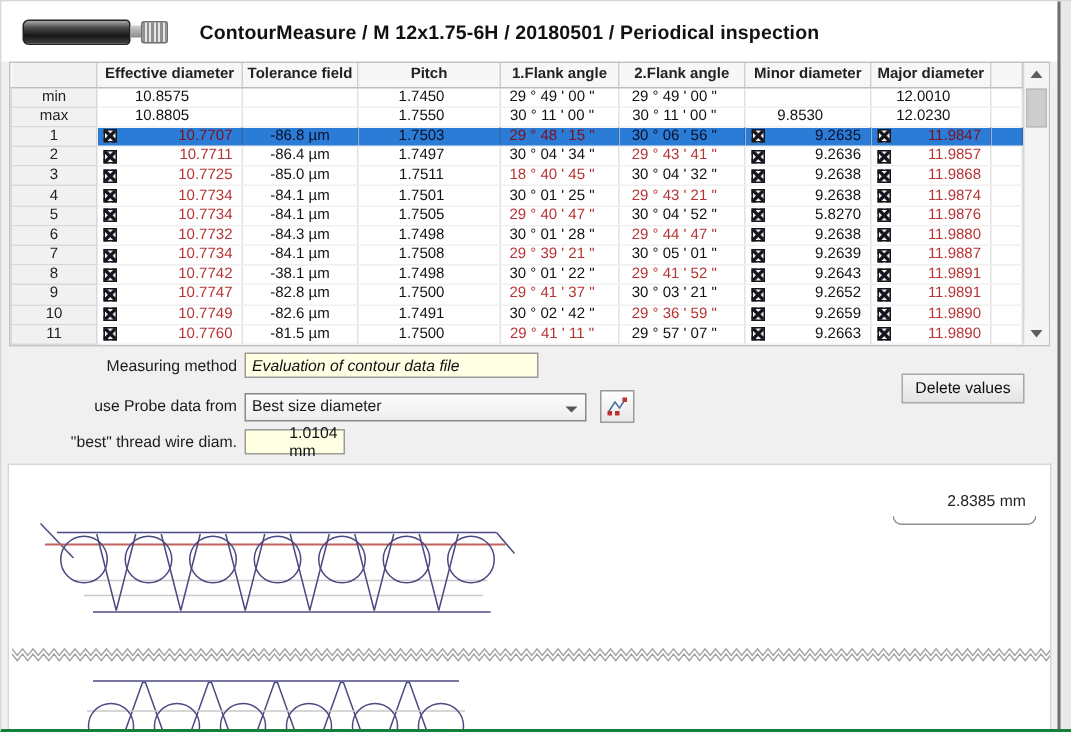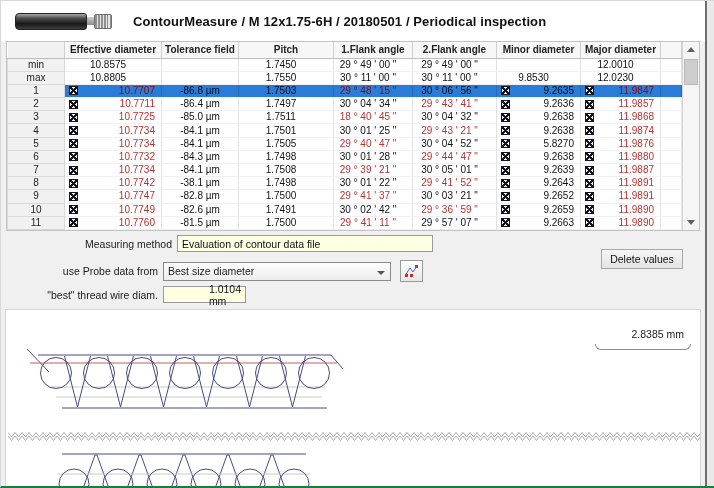--- a/index.html
+++ b/index.html
@@ -57,22 +57,22 @@
             border-top:5px solid #5f5f5f; }
   .sb-thumb { position:absolute; top:17px; left:1px; width:14px; height:26px;
               background:#cdcdcd; border:1px solid #bababa; }
 
   
   .controls { position:relative; height:78px; flex:0 0 auto; font-size:10.5px; color:#1c1c1c; }
   .ctl-row { position:absolute; left:0; display:flex; align-items:center; }
   .ctl-label { width:157px; text-align:right; margin-right:5px; }
   .yellow-input { background:var(--input-yellow); border:1px solid #9a9a9a; height:17px;
                   font-size:10.5px; padding:0 4px; color:#111; display:flex; align-items:center; }
-  .mm-input { width:256px; }
-  .wire-input { width:83px; justify-content:flex-end;padding-left:47px; }
+  .mm-input { width:196px;font-style:italic; }
+  .wire-input { width:67px; justify-content:flex-end;padding-left:47px; }
   .combo { width:228px; height:19px; border:1px solid #8a8a8a; background:linear-gradient(180deg,#fdfdfd,#ededed);
            display:flex; align-items:center; padding-left:4px; position:relative; }
   .combo-arrow { position:absolute; right:5px; top:8px; width:0; height:0;
                  border-left:4px solid transparent; border-right:4px solid transparent;
                  border-top:4px solid #555; }
   .icon-btn { width:23px; height:22px; margin-left:9px; border:1px solid #9a9a9a;
               background:linear-gradient(180deg,#fefefe,#e7e7e7); display:flex; align-items:center;
               justify-content:center; }
   .btn { position:absolute; top:18px; right:22px; width:82px; height:20px; border:1px solid #a7a7a7;
          background:linear-gradient(180deg,#f6f6f6,#e4e4e4); font-size:10.5px; color:#111;
@@ -450,21 +450,21 @@
             <div class="tri-up"></div>
           </div>
         <div class="sb-thumb"></div>
         <div class="sb-btn sb-down">
             <div class="tri-down"></div>
           </div>
       </div>
     </div>
 
     <div class="controls">
-      <div class="ctl-row" style="top:4px;margin-left:14px;">
+      <div class="ctl-row" style="top:4px;">
         <div class="ctl-label">Measuring method</div>
         <div class="yellow-input mm-input">
           <span>Evaluation of contour data file</span>
         </div>
       </div>
       <button class="btn">Delete values</button>
 
       <div class="ctl-row" style="top:29px;">
         <div class="ctl-label">use Probe data from</div>
         <div class="combo">

